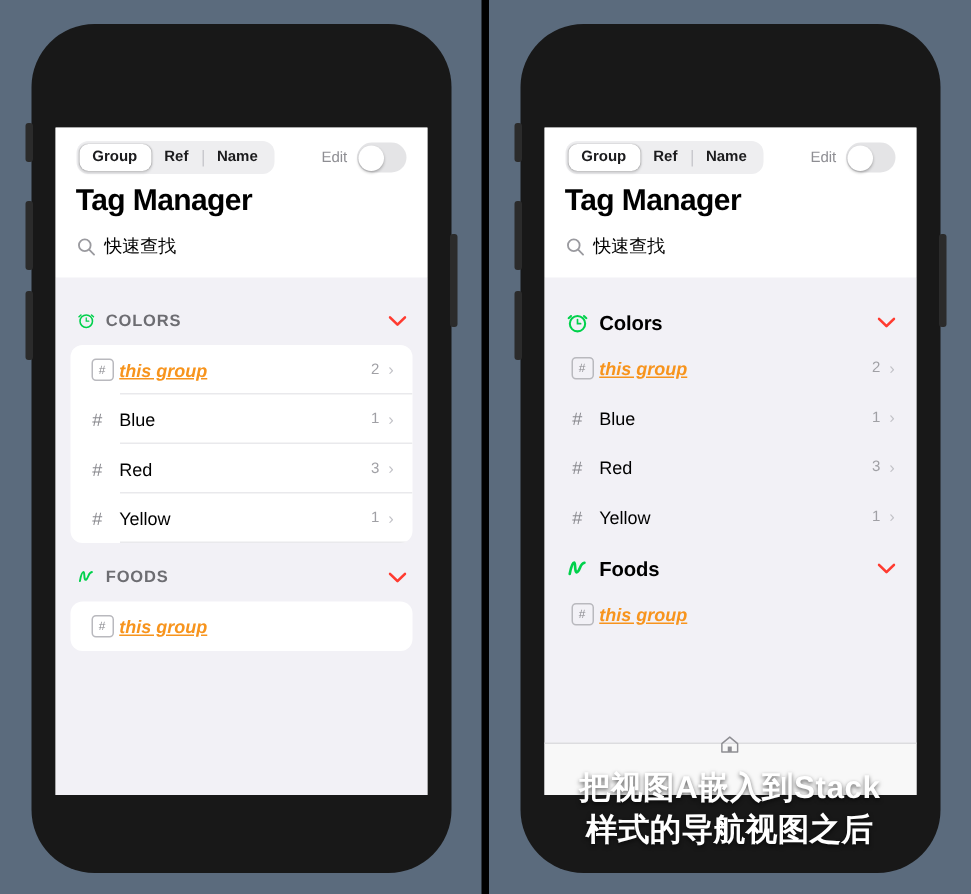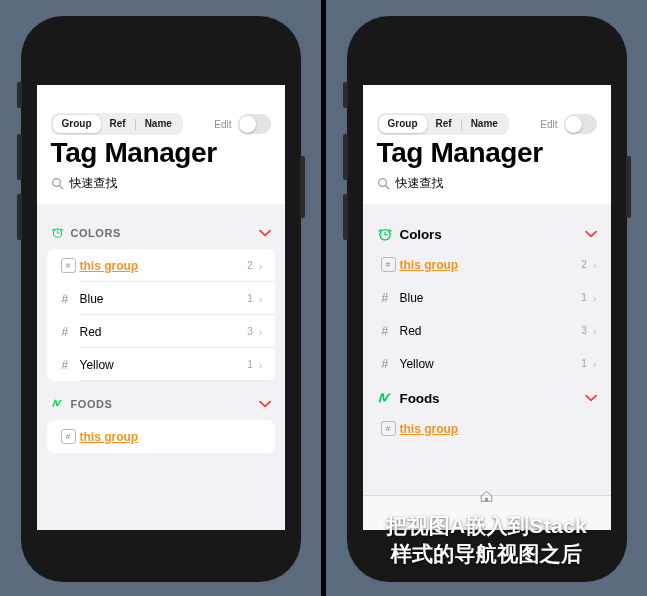--- a/index.html
+++ b/index.html
@@ -34,21 +34,21 @@
   .screen{
     position:absolute;left:50%;transform:translateX(-50%);
     top:69px;width:248px;
     background:#ffffff;overflow:hidden;
   }
   .panel.left .screen{height:445px;}
   .panel.right .screen{height:445px;}
 
   
   .navhead{background:#fff;padding:0 14px;}
-  .toprow{display:flex;align-items:center;justify-content:space-between;padding-top:28px;}
+  .toprow{display:flex;align-items:center;justify-content:space-between;padding-top:9px;}
   .segmented{
     display:inline-flex;background:#eeeef0;border-radius:8px;padding:2px;
     height:22px;box-sizing:border-box;align-items:center;
   }
   .seg{
     font-size:10px;font-weight:bold;color:#1c1c1e;
     padding:0 9px;line-height:18px;height:18px;border-radius:6px;
     display:flex;align-items:center;white-space:nowrap;
   }
   .seg.active{background:#fff;box-shadow:0 0 1px rgba(0,0,0,.28),0 1px 2px rgba(0,0,0,.14);}
@@ -57,21 +57,21 @@
   .editlabel{font-size:10px;color:#8e8e93;}
   .toggle{
     width:33px;height:20px;border-radius:11px;background:#e4e4e6;
     position:relative;flex:none;
   }
   .knob{
     position:absolute;top:1.5px;left:1.5px;width:17px;height:17px;border-radius:50%;
     background:#fff;box-shadow:0 1px 2px rgba(0,0,0,.3);
   }
   .bigtitle{
-    font-size:28px;font-weight:bold;color:#000;letter-spacing:-0.4px;
+    font-size:20px;font-weight:bold;color:#000;letter-spacing:-0.4px;
     margin-top:5px;line-height:26px;
   }
   .searchrow{display:flex;align-items:center;gap:6px;padding:9px 0 12px 0;}
   .searchrow svg{flex:none;}
   .searchph{font-size:12px;color:#000000;}
 
   
   .listbody{background:#f2f1f6;height:100%;}
   .panel.left .listbody{padding-top:0;}
 
@@ -97,21 +97,21 @@
   }
   .rowicon{width:19px;flex:none;display:flex;align-items:center;}
   .hashbox{
     width:13px;height:13px;border:1px solid #b9b9be;border-radius:3px;
     display:flex;align-items:center;justify-content:center;
     font-size:8px;color:#8a8a8f;line-height:1;
   }
   .hashplain{font-size:12px;color:#8a8a8f;padding-left:1px;}
   .rowlabel{font-size:12px;color:#000;flex:1;}
   .rowlabel.link{
-    color:#f7941d;font-weight:bold;text-decoration:underline;
+    color:#f7941d;font-style:italic;font-weight:bold;text-decoration:underline;
   }
   .rowcount{font-size:10px;color:#a0a0a5;margin-right:6px;}
   .chev-r{color:#c2c2c7;font-size:11px;}
 
   .footnote{
     font-size:9.5px;color:#9b9b9f;padding:8px 14px 9px 14px;
   }
 
   
   .tabbar{

